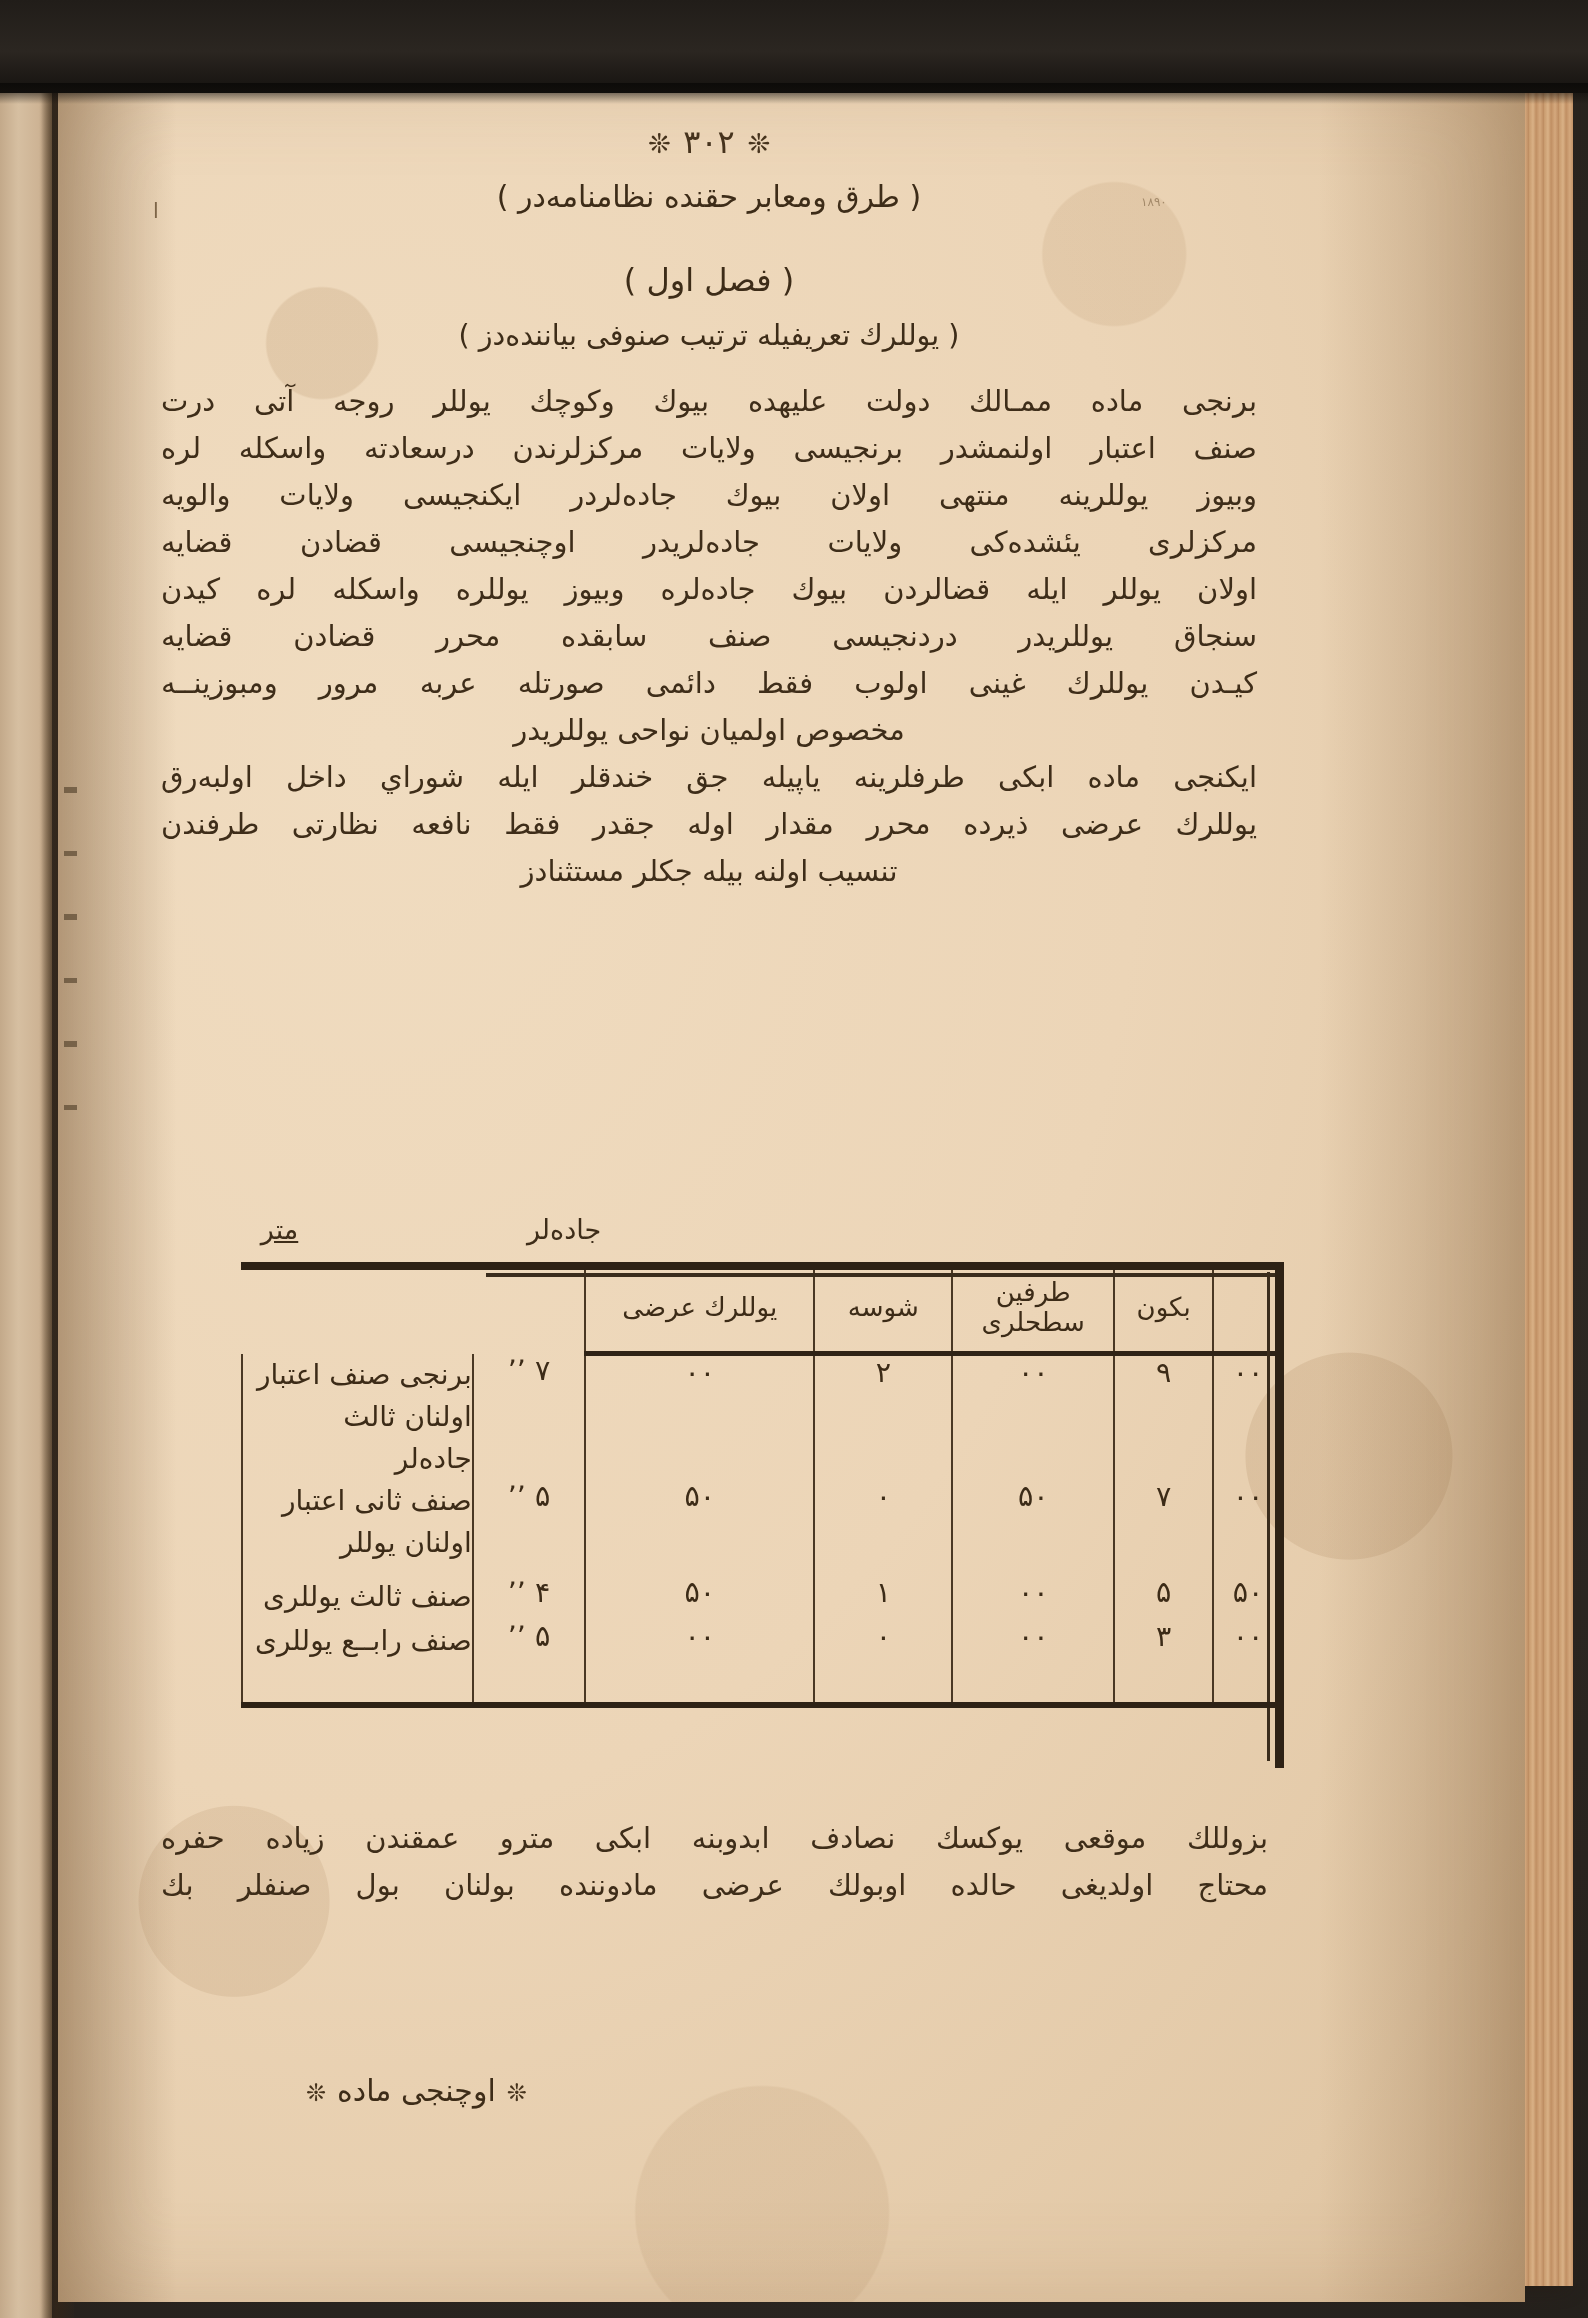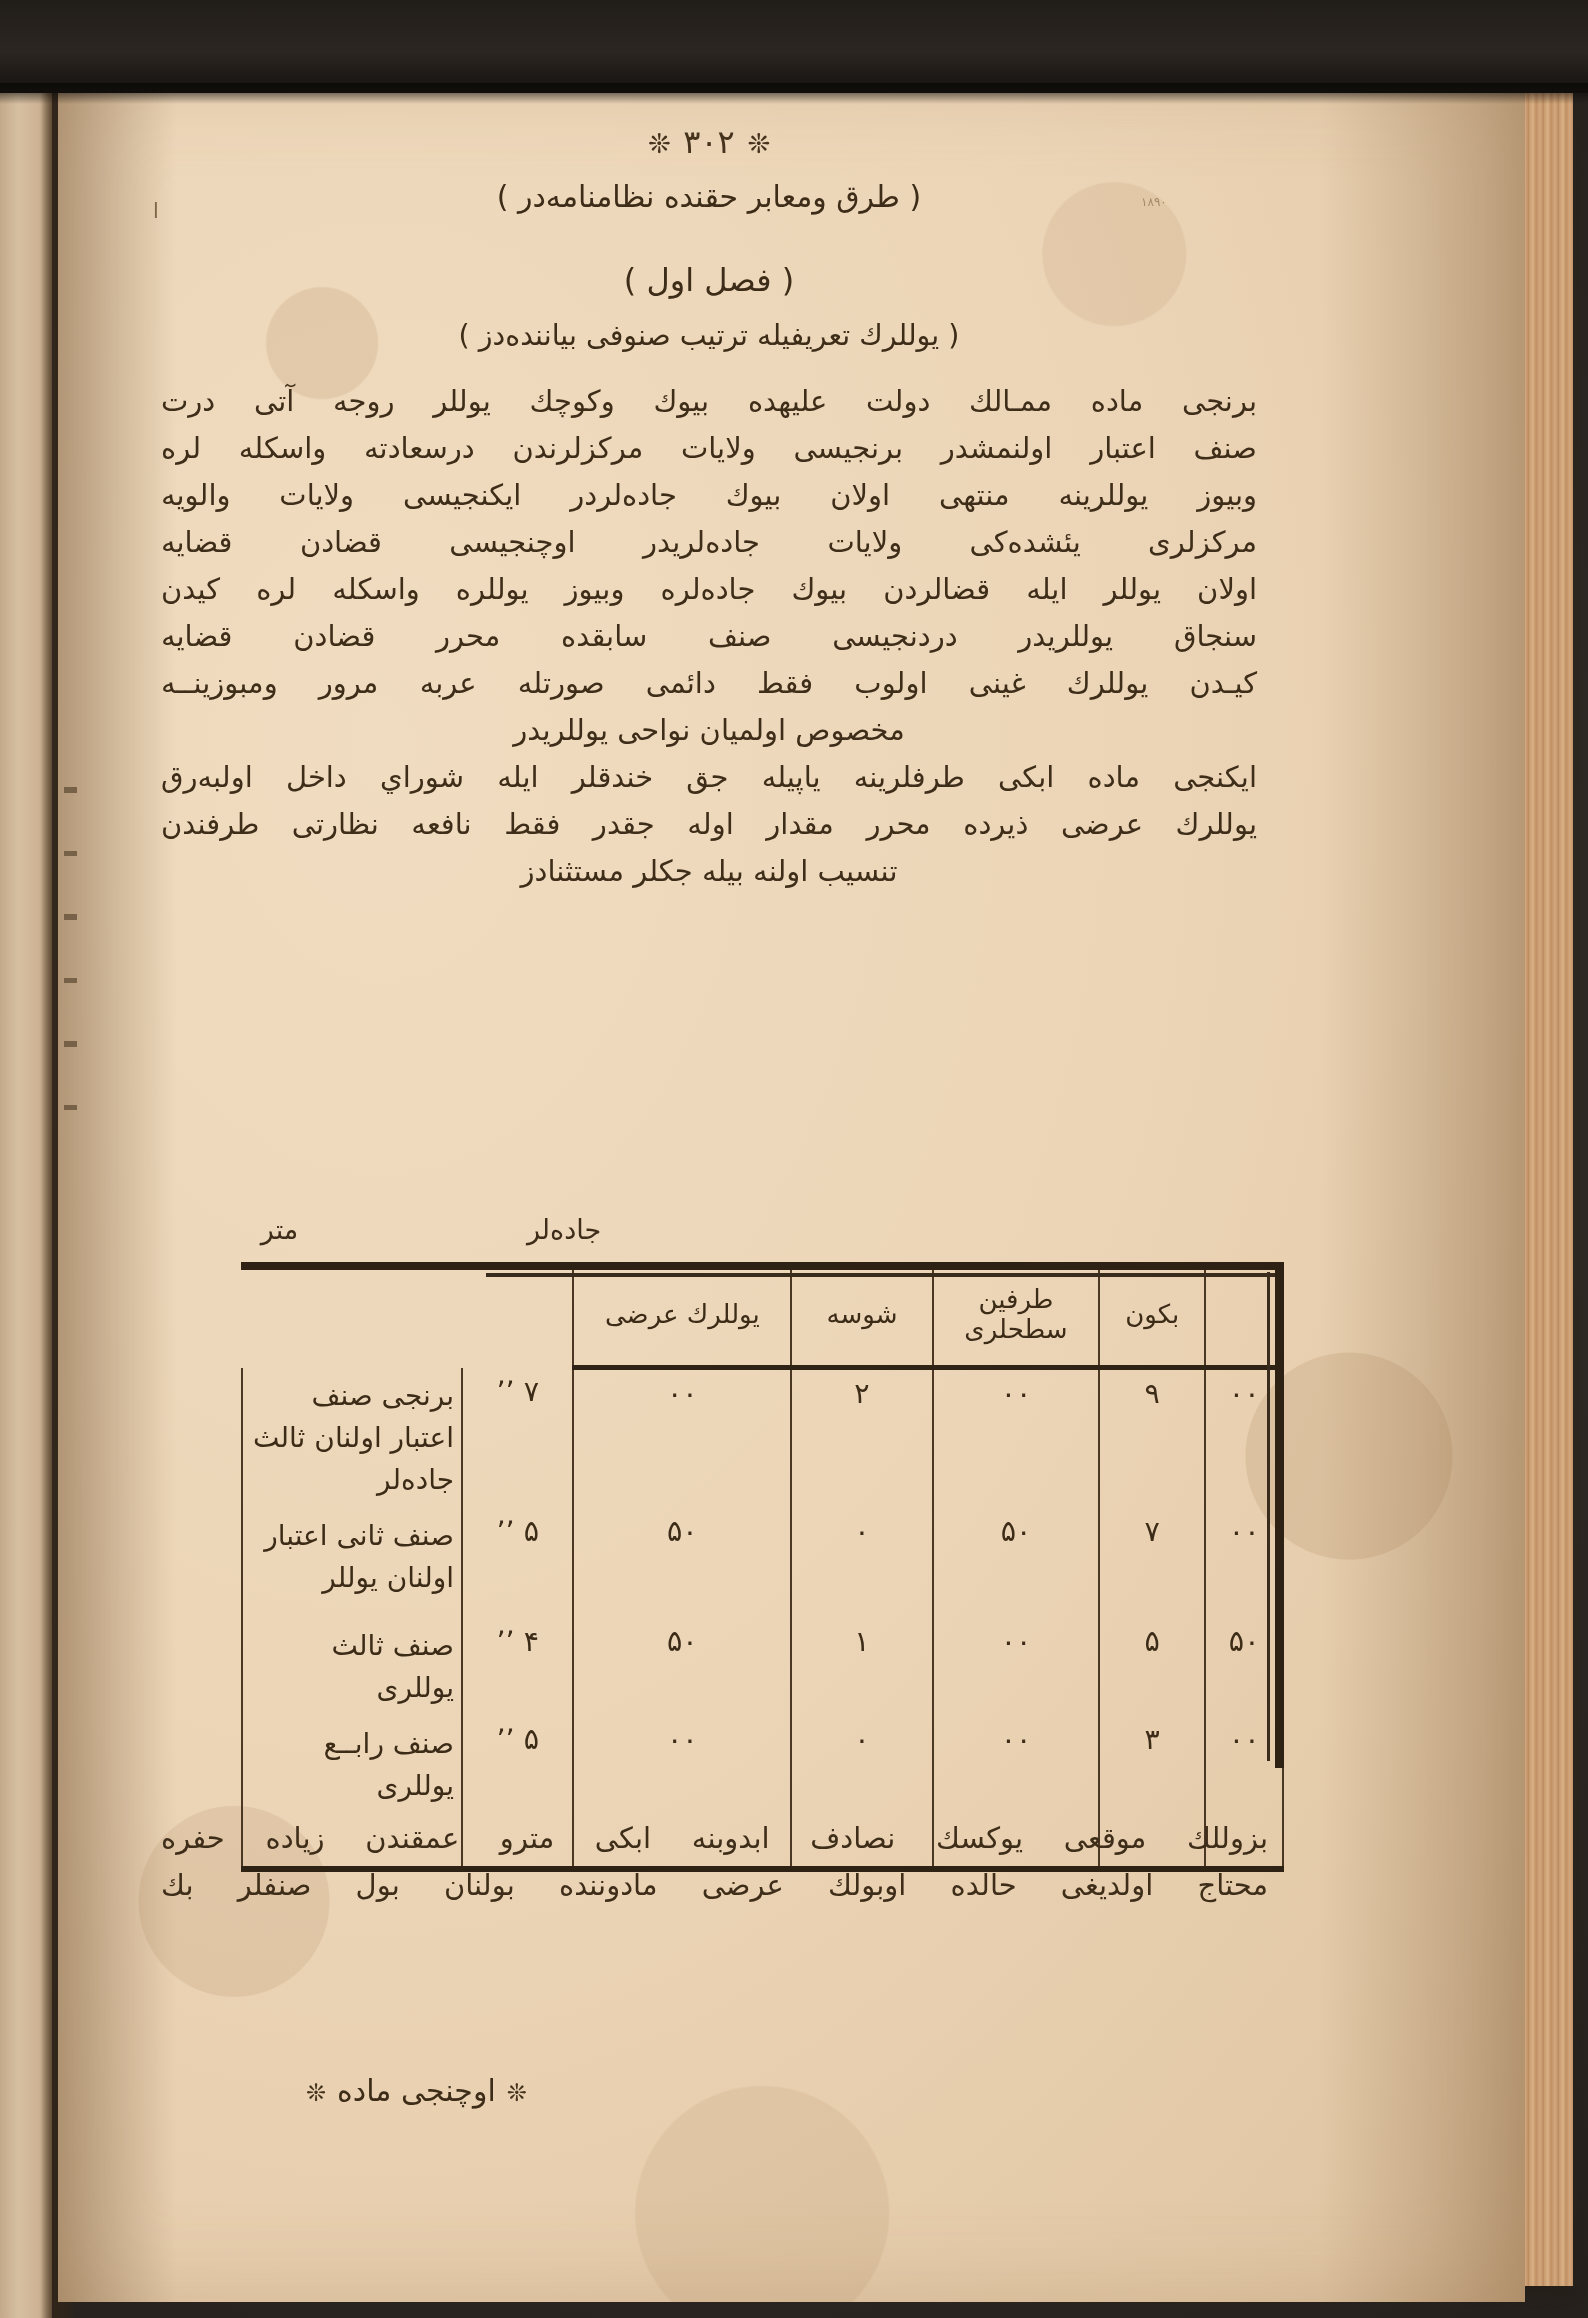--- a/index.html
+++ b/index.html
@@ -150,21 +150,21 @@
     width: 1123px;
     direction: rtl;
     color: #3e2d19;
   }
   .unit-row {
     display: flex;
     font-size: 27px;
     margin-bottom: 6.3px;
     padding-right: 14.2px;
   }
-  .unit-metre   { width: 237px; text-align: center; }
+  .unit-metre   { width: 237px; text-align: center; text-decoration: underline; }
   .unit-santim  { width: 332px; text-align: center; }
   .unit-spacer  { flex: 1 1 auto; }
 
   .tbl {
     position: relative;
     border-collapse: collapse;
     width: 1043px;
     margin-right: 0;
   }
   .tbl-wrap { position: relative; }
@@ -187,21 +187,21 @@
   }
   .frame-bottom {
     position: absolute; right: 0; bottom: 0;
     width: 1043px; height: 6.3px; background: #2e2215;
   }
 
   .tbl table { border-collapse: collapse; width: 1043px; }
   .tbl th, .tbl td {
     border-left: 2.4px solid #4a3824;
     border-right: 2.4px solid #4a3824;
-    padding: 7px;
+    padding: 0;
     color: #3c2b17;
   }
   .hdr-cell {
     font-weight: normal;
     font-size: 26px;
     height: 89px;
     vertical-align: middle;
     text-align: center;
     border-bottom: 5.5px solid #2f2316;
   }

